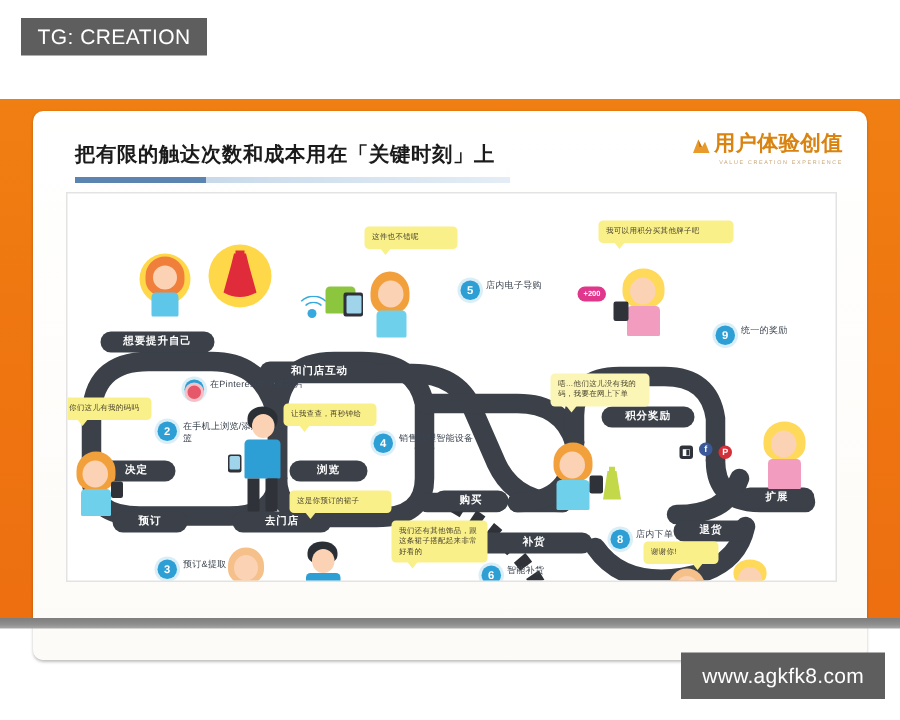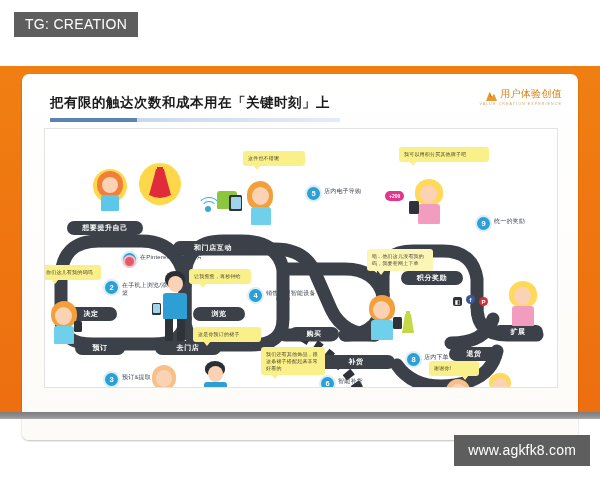--- a/index.html
+++ b/index.html
@@ -22,21 +22,21 @@
   #slide-card{position:absolute;left:22px;top:8px;width:556px;height:366px;
      background:linear-gradient(180deg,#ffffff 0%,#fdfbf7 100%);
      border-radius:7px;box-shadow:0 1px 2px rgba(0,0,0,.25);}
 
   
   #slide-title{position:absolute;left:28px;top:20px;font-size:13.5px;font-weight:bold;
      color:#1b1b1b;letter-spacing:.5px;white-space:nowrap;}
   #logo-block{position:absolute;right:16px;top:13px;text-align:right;}
   #logo-row{display:flex;align-items:center;justify-content:flex-end;gap:2px;}
   #logo-mark{width:13px;height:13px;position:relative;}
-  #logo-name{font-size:10px;font-weight:normal;color:#d98310;letter-spacing:.3px;}
+  #logo-name{font-size:14px;font-weight:bold;color:#d98310;letter-spacing:.3px;}
   #logo-sub{font-size:3.6px;color:#c9a473;letter-spacing:1.1px;margin-top:1px;}
   #title-rule{position:absolute;left:28px;top:44px;width:290px;height:4px;
      background:linear-gradient(90deg,#5b84b1 0%,#5b84b1 30%,#c9d9ea 30%,#e4edf6 100%);}
 
   
   #diagram{position:absolute;left:22px;top:54px;width:512px;height:258px;
      background:#ffffff;border:1px solid #e3e3e3;overflow:hidden;}
 
   .road{position:absolute;fill:none;stroke:#3b4049;stroke-width:13;stroke-linecap:round;}
   .road-dash{position:absolute;fill:none;stroke:#2f3339;stroke-width:10;

